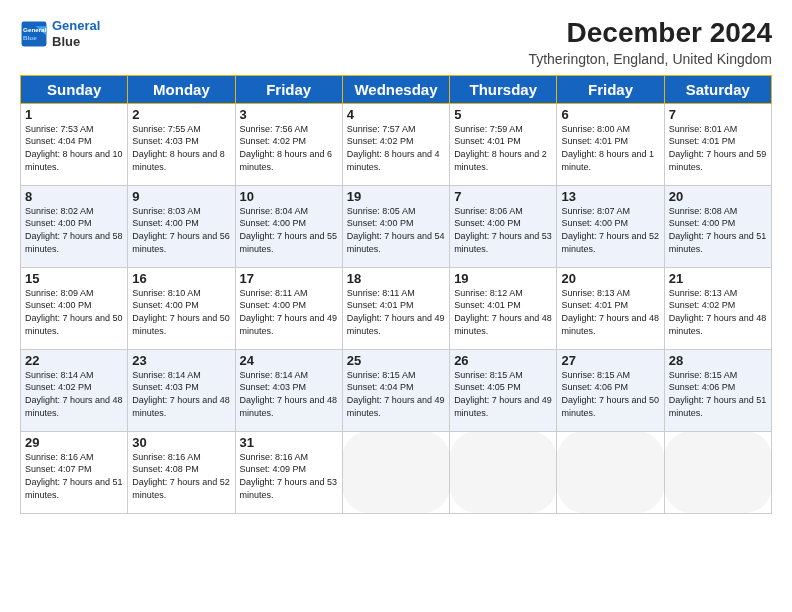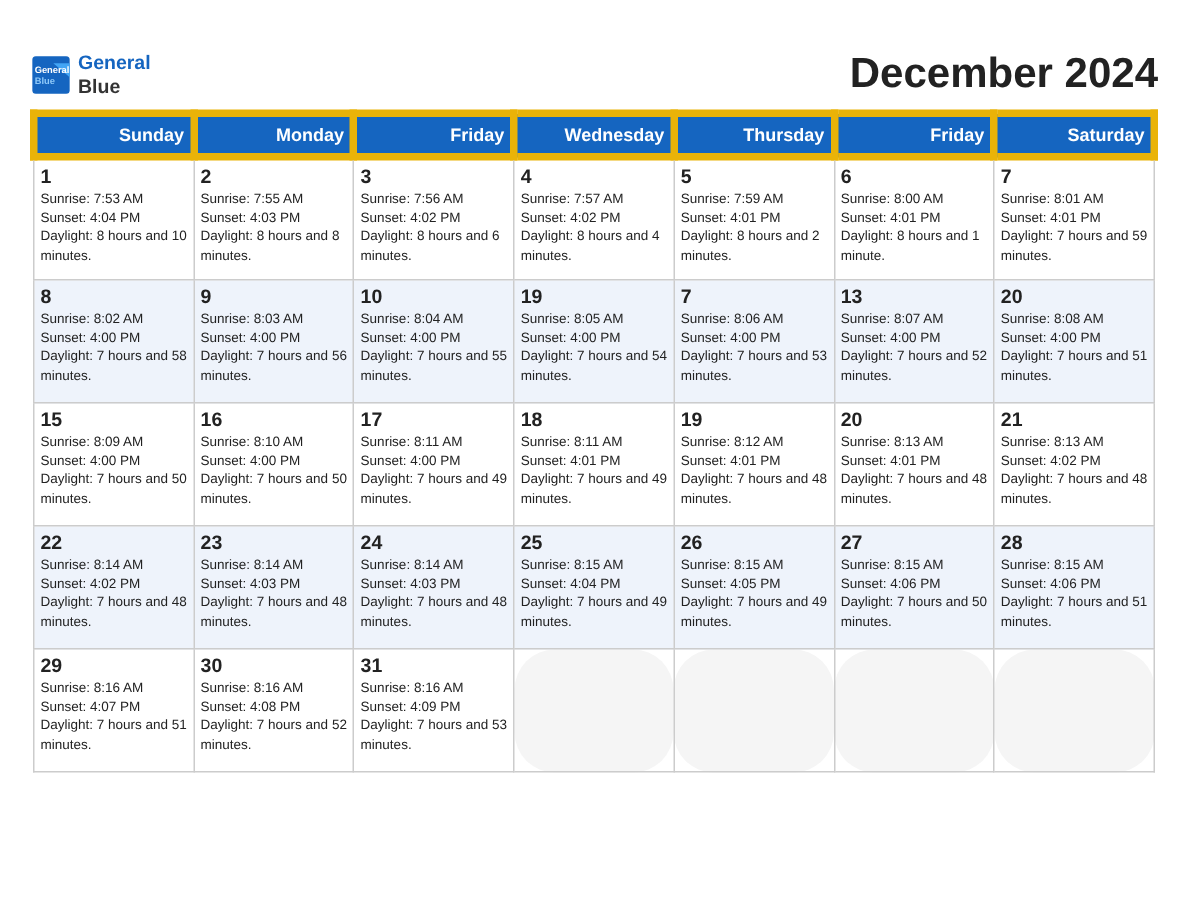--- a/index.html
+++ b/index.html
@@ -6,21 +6,21 @@
     body {
       width: 792px;
       height: 612px;
       font-family: Arial, sans-serif;
       background: #fff;
       overflow: hidden;
     }
     .page {
       width: 792px;
       height: 508px;
-      padding: 34px 20px 10px 20px;
+      padding: 18px 20px 10px 20px;
       display: flex;
       flex-direction: column;
     }
     .header {
       display: flex;
       justify-content: space-between;
       align-items: flex-start;
       margin-bottom: 8px;
     }
     .logo {
@@ -56,25 +56,25 @@
     .calendar {
       flex: 1;
       border: 1px solid #ccc;
       border-collapse: collapse;
       width: 100%;
       table-layout: fixed;
     }
     .calendar th {
       background-color: #1565c0;
       color: #fff;
-      font-size: 12px;
+      font-size: 15px;
       font-weight: bold;
       padding: 5px 4px;
-      text-align: right;
-      border: 5px solid #eab308;
+      text-align: center;
+      border: 1px solid #eab308;
     }
     .calendar td {
       border: 1px solid #ccc;
       vertical-align: top;
       padding: 3px 4px;
       font-size: 9.5px;
       color: #222;
       height: 82px;
     }
     .calendar tr:last-child td {
@@ -116,20 +116,21 @@
         <text x="4" y="16" font-size="8" fill="white" font-weight="bold" font-family="Arial">General</text>
         <text x="4" y="26" font-size="8" fill="#90caf9" font-weight="bold" font-family="Arial">Blue</text>
       </svg>
       <div class="logo-text">
         <div><span class="blue">General</span></div>
         <div>Blue</div>
       </div>
     </div>
     <div class="title-block">
       <div class="main-title">December 2024</div>
+      <div class="subtitle">Tytherington, England, United Kingdom</div>
     </div>
   </div>
 
   <table class="calendar">
     <thead>
       <tr>
 
       <th>Sunday</th>
           <th>Monday</th>
           <th>Friday</th>

